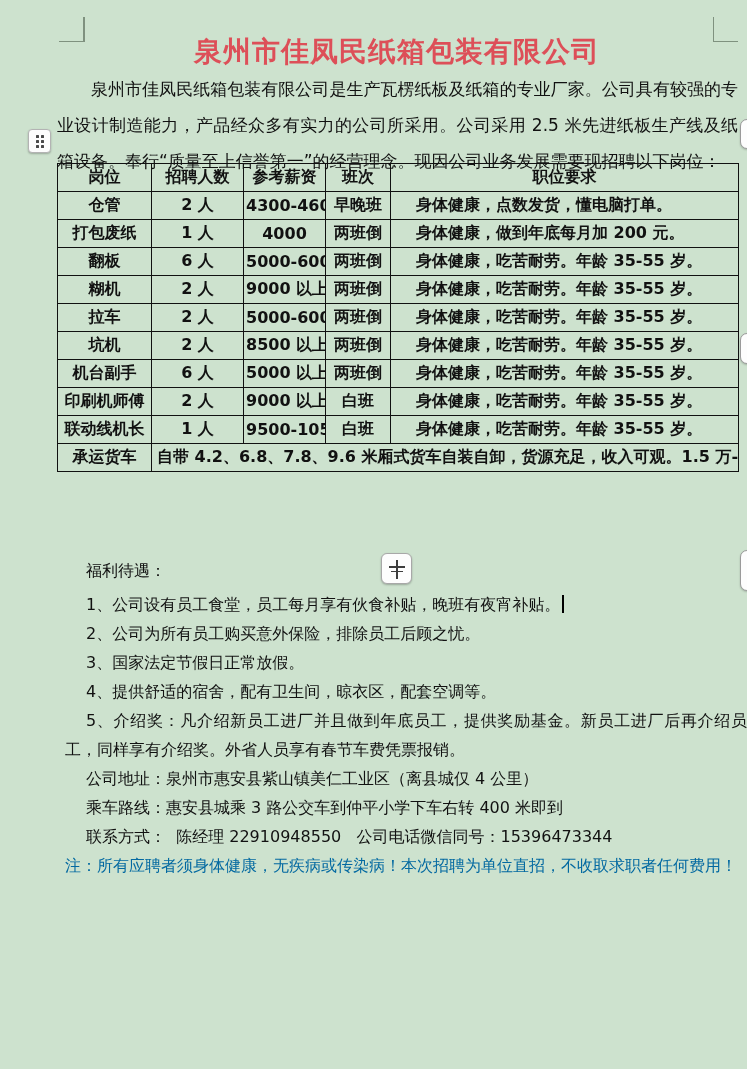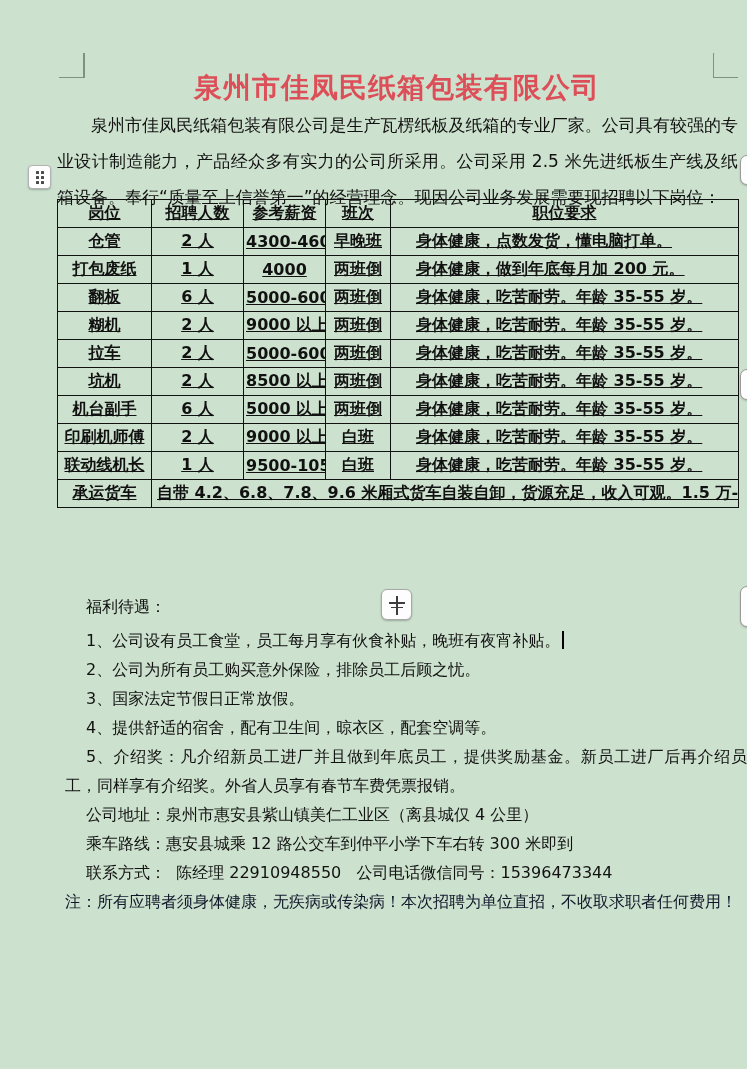--- a/index.html
+++ b/index.html
@@ -4,21 +4,21 @@
 <style>
   * { margin: 0; padding: 0; box-sizing: border-box; }
   html,body { width: 747px; height: 1069px; }
   body {
     font-family: "DejaVu Sans", "Liberation Sans", sans-serif;
     background: #cde2ce;
     position: relative;
     overflow: hidden;
     color: #111;
   }
-  .page { position: absolute; inset: 0; margin-top: 36px; }
+  .page { position: absolute; inset: 0; }
 
   
   .crop { position: absolute; background: #7f917f; }
   .crop.v { width: 1.5px; height: 25px; top: 17px; }
   .crop.h { height: 1.5px; width: 25px; top: 40.5px; }
   .crop.tl-v { left: 83px; }
   .crop.tl-h { left: 59px; }
   .crop.tr-v { left: 712.5px; }
   .crop.tr-h { left: 713px; }
 
@@ -30,21 +30,21 @@
 
   .intro {
     position: absolute; top: 71px; left: 57px; width: 681px;
     font-size: 17px; line-height: 36px;
     text-align: justify; text-indent: 34px;
   }
 
   table.jobs {
     position: absolute; top: 163px; left: 57px;
     width: 681px; border-collapse: collapse; table-layout: fixed;
-    font-size: 16px; font-weight: bold; text-decoration: underline;
+    font-size: 16px; font-weight: bold;
   }
   table.jobs td, table.jobs th {
     border: 1.6px solid #111;
     height: 28px; text-align: center; vertical-align: middle;
     padding: 0 2px; overflow: hidden; white-space: nowrap;
     font-weight: bold;
   }
   table.jobs td.req { text-align: left; padding-left: 25px; }
   table.jobs td.freight { text-align: left; padding-left: 5px; }
 
@@ -210,22 +210,22 @@
   </div>
 
   <div class="flow">
     <p class="heading">福利待遇：</p>
     <p><span>1、公司设有员工食堂，员工每月享有伙食补贴，晚班有夜宵补贴。</span><span class="cursor"></span></p>
     <p>2、公司为所有员工购买意外保险，排除员工后顾之忧。</p>
     <p>3、国家法定节假日正常放假。</p>
     <p>4、提供舒适的宿舍，配有卫生间，晾衣区，配套空调等。</p>
     <p>5、介绍奖：凡介绍新员工进厂并且做到年底员工，提供奖励基金。新员工进厂后再介绍员工，同样享有介绍奖。外省人员享有春节车费凭票报销。</p>
     <p class="pre">公司地址：泉州市惠安县紫山镇美仁工业区（离县城仅 4 公里）</p>
-    <p class="pre">乘车路线：惠安县城乘 12 路公交车到仲平小学下车右转 300 米即到</p>
+    <p class="pre">乘车路线：惠安县城乘 3 路公交车到仲平小学下车右转 400 米即到</p>
     <p class="pre">联系方式：  陈经理 22910948550   公司电话微信同号：15396473344</p>
-    <p class="note" style="color:#0f172a">注：所有应聘者须身体健康，无疾病或传染病！本次招聘为单位直招，不收取求职者任何费用！</p>
+    <p class="note" style="color:#0369a1">注：所有应聘者须身体健康，无疾病或传染病！本次招聘为单位直招，不收取求职者任何费用！</p>
   </div>
 
   <div class="edge-pill p1"></div>
   <div class="edge-pill p2"></div>
   <div class="edge-pill p3"></div>
 
 </div>
 
 </body></html>

